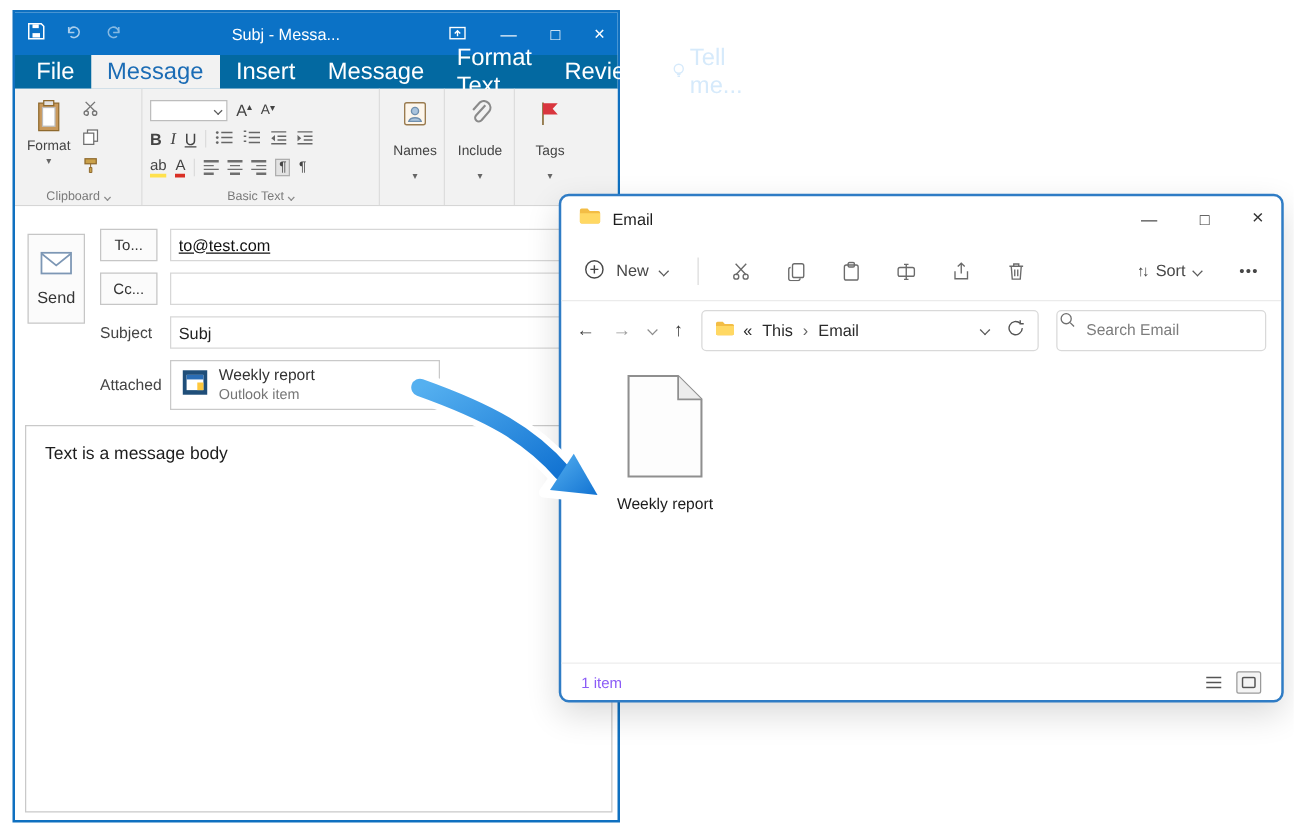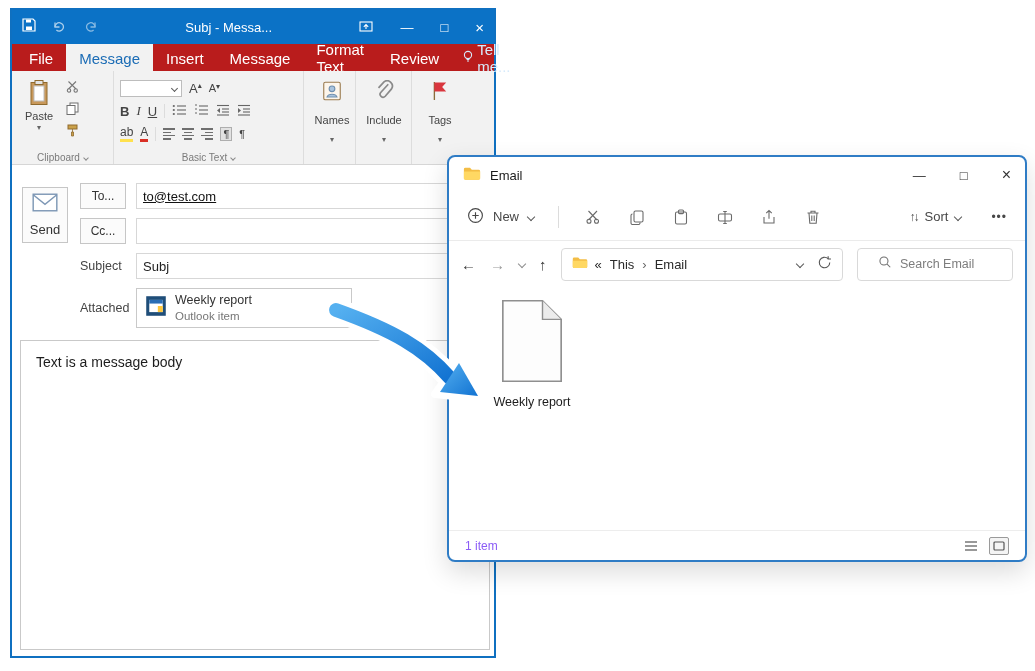--- a/index.html
+++ b/index.html
@@ -11,21 +11,21 @@
   .chev{width:6px;height:6px;border-right:1.4px solid #5a5a5a;border-bottom:1.4px solid #5a5a5a;transform:rotate(45deg);display:inline-block;flex:0 0 auto}
   .vdiv{width:1px;align-self:center;background:#dcdcdc}
 
   
   .ol{position:absolute;left:10px;top:8px;width:486px;height:650px;border:2px solid #0f70c0;background:#fff;display:flex;flex-direction:column;z-index:1}
   .ol-titlebar{height:34px;background:#0b72c6;display:flex;align-items:center;color:#fff;padding:0 10px;gap:16px;flex:0 0 auto}
   .ol-qat{display:flex;align-items:center;gap:16px}
   .ol-title{flex:1;text-align:center;font-size:13px;color:#fff;white-space:nowrap;overflow:hidden}
   .ol-wcontrols{display:flex;align-items:center;gap:26px;font-size:13px}
   .ol-wbtn{cursor:default;line-height:1}
-  .ol-tabs{height:27px;background:#b91c1c;display:flex;align-items:stretch;padding-left:4px;color:#fff;font-size:15px;flex:0 0 auto}
+  .ol-tabs{height:27px;background:#0369a1;display:flex;align-items:stretch;padding-left:4px;color:#fff;font-size:19px;flex:0 0 auto}
   .ol-tab{padding:5px 13px 4px;display:flex;align-items:center}
   .ol-tab.selected{background:#f2f2f2;color:#1b6cb5}
   .ol-tellme{margin-left:10px;display:flex;align-items:center;gap:3px;color:#d6eafb}
   
   .ol-ribbon{height:94px;background:#f2f2f2;border-bottom:1px solid #d6d6d6;display:flex;font-size:11px;color:#444;flex:0 0 auto}
   .rgroup{position:relative;border-right:1px solid #dddddd;padding:5px 6px 15px;display:flex;gap:6px}
   .rgroup-label{position:absolute;bottom:1px;left:0;right:0;display:flex;align-items:center;justify-content:center;gap:4px;color:#7a7a7a;font-size:10px}
   .rgroup-label .chev{width:4px;height:4px;border-color:#8b8b8b}
   .paste-btn{display:flex;flex-direction:column;align-items:center;justify-content:flex-start;gap:2px;width:42px;padding-top:3px}
   .clip-col{display:flex;flex-direction:column;gap:7px;padding-top:4px}
@@ -36,21 +36,21 @@
   .fmt-i{font-style:italic;font-family:"Liberation Serif",serif}
   .fmt-u{text-decoration:underline}
   .hl{border-bottom:3px solid #ffe14d;line-height:1;padding-bottom:1px}
   .fc{border-bottom:3px solid #d93025;line-height:1;padding-bottom:1px;font-size:12px}
   .bigbtn{display:flex;flex-direction:column;align-items:center;gap:10px;padding:4px 6px 0;min-width:44px}
   .caret{font-size:8px;color:#666;line-height:1}
   .alines{display:inline-flex;flex-direction:column;gap:2px}
   .alines i{display:block;height:1.4px;background:#6f6f6f}
   
   .ol-form{background:#fff;position:relative;padding:18px 40px 10px 68px;flex:0 0 auto}
-  .send-btn{position:absolute;left:10px;top:22px;width:46px;height:56px;border:1px solid #c6c6c6;background:#fbfbfb;display:flex;flex-direction:column;align-items:center;justify-content:center;gap:7px;font-size:13px;color:#333}
+  .send-btn{position:absolute;left:10px;top:22px;width:46px;height:72px;border:1px solid #c6c6c6;background:#fbfbfb;display:flex;flex-direction:column;align-items:center;justify-content:center;gap:7px;font-size:13px;color:#333}
   .frow{display:flex;align-items:center;margin-bottom:9px}
   .fbtn{width:46px;height:26px;border:1px solid #c6c6c6;background:#fbfbfb;font-size:12px;color:#333;display:flex;align-items:center;justify-content:center;flex:0 0 auto}
   .flabel{width:46px;font-size:12.5px;color:#444;flex:0 0 auto}
   .ffield{flex:1;height:26px;border:1px solid #d7d7d7;margin-left:10px;display:flex;align-items:center;padding:0 6px;font-size:13px;background:#fff}
   .ffield input{border:none;outline:none;width:100%;font-size:13px;font-family:inherit;background:transparent;color:#222}
   .to-chip{text-decoration:underline;color:#111}
   .attach-chip{margin-left:10px;width:216px;height:40px;border:1px solid #c9c9c9;background:#fff;display:flex;align-items:center;gap:8px;padding:0 8px}
   .attach-meta{display:flex;flex-direction:column;line-height:1.25}
   .attach-name{font-size:12.5px;color:#333}
   .attach-type{font-size:11.5px;color:#767676}
@@ -68,21 +68,21 @@
   .ex-sort{margin-left:auto;display:flex;align-items:center;gap:7px;font-size:13px}
   .sortarrows{font-size:12px;letter-spacing:-2px;color:#474747}
   .ex-more{font-size:12px;letter-spacing:1px;color:#474747;margin-left:6px}
   .ex-navbar{height:46px;display:flex;align-items:center;padding:0 12px;gap:14px;flex:0 0 auto}
   .nav-arrow{font-size:15px;color:#3b3b3b;line-height:1}
   .nav-arrow.dim{color:#9a9a9a}
   .addrbox{flex:1;height:33px;border:1px solid #d9d9d9;border-radius:4px;display:flex;align-items:center;gap:7px;padding:0 10px;font-size:13px;color:#2a2a2a;background:#fff}
   .crumb{padding:0 1px}
   .crumb-sep{color:#666;font-size:13px}
   .addr-right{margin-left:auto;display:flex;align-items:center;gap:14px}
-  .searchbox{width:156px;height:33px;border:1px solid #d9d9d9;border-radius:4px;display:flex;align-items:center;gap:8px;padding:0 20px;background:#fff}
+  .searchbox{width:168px;height:33px;border:1px solid #d9d9d9;border-radius:4px;display:flex;gap:8px;padding:0 1px;background:#fff}
   .searchbox input{border:none;outline:none;width:100%;font-size:12.5px;font-family:inherit;color:#222;background:transparent}
   .searchbox input::placeholder{color:#7d7d7d}
   .ex-content{flex:1;position:relative}
   .file-item{position:absolute;left:28px;top:12px;width:110px;display:flex;flex-direction:column;align-items:center;gap:8px}
   .file-label{font-size:12.5px;color:#1c1c1c;text-align:center}
   .ex-statusbar{height:30px;border-top:1px solid #ededed;display:flex;align-items:center;padding:0 16px;font-size:12px;color:#8b5cf6;flex:0 0 auto}
   .view-toggles{margin-left:auto;display:flex;align-items:center;gap:8px}
   .vt{width:20px;height:18px;display:flex;align-items:center;justify-content:center}
   .vt.active{border:1px solid #9a9a9a;border-radius:2px;background:#f4f4f4}
 
@@ -142,21 +142,21 @@
 
     <div class="ol-ribbon">
 
       <div class="rgroup" style="width:102px">
         <div class="paste-btn">
           <span><svg width="22" height="27" viewBox="0 0 22 27">
                 <rect x="3" y="3.5" width="16" height="22" fill="#c9995b" stroke="#8f6a2e"></rect>
                 <rect x="6" y="7" width="10" height="15" fill="#fff" stroke="#bdbdbd"></rect>
                 <rect x="7" y="1.5" width="8" height="4" fill="#e3e3e3" stroke="#8f6a2e"></rect>
               </svg></span>
-          <span>Paste</span>
+          <span>Format</span>
           <span class="caret">▾</span>
         </div>
         <div class="clip-col">
           <span><svg width="13" height="13" viewBox="0 0 13 13">
                 <g fill="none" stroke="#777" stroke-width="1.1">
                   <path d="M2.5 1.5 10 9 M10 1.5 2.5 9"></path>
                   <circle cx="3" cy="10.5" r="1.7"></circle>
                   <circle cx="9.7" cy="10.5" r="1.7"></circle>
                 </g>
               </svg></span>

